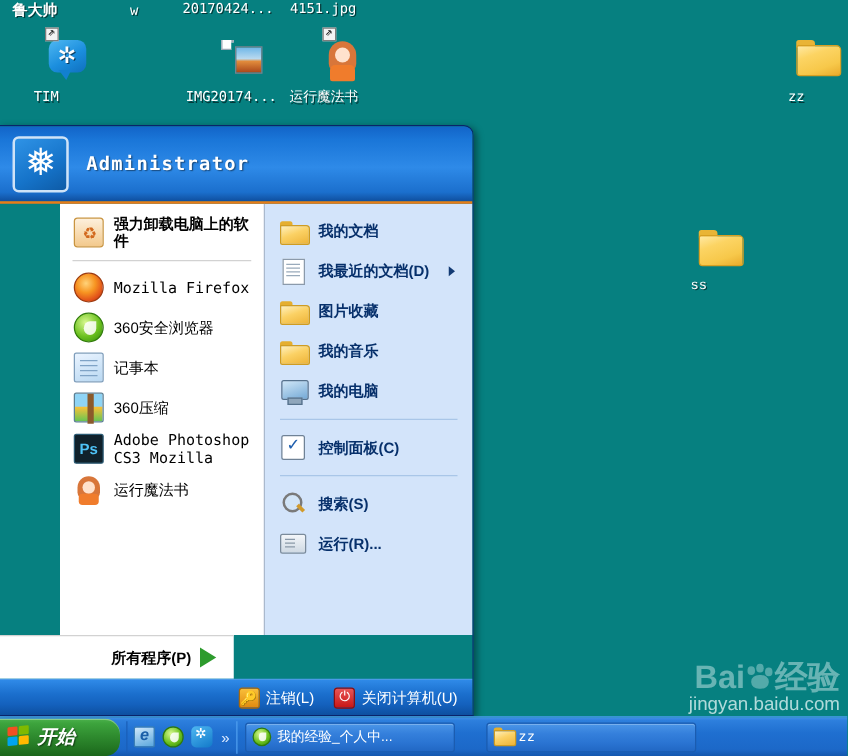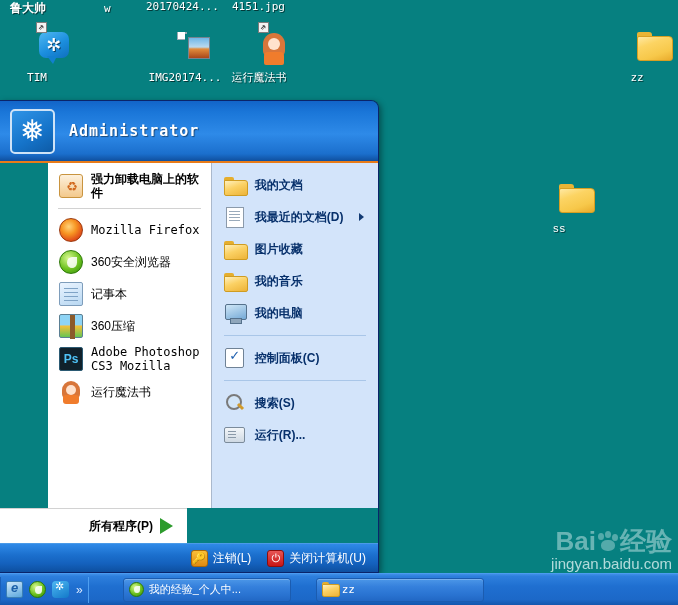--- a/index.html
+++ b/index.html
@@ -408,21 +408,21 @@
   .ql-chev{color:#dceaff;font-size:12px;margin-left:1px;}
 
   #tasks{display:flex;align-items:center;gap:3px;margin-left:6px;flex:1;}
   .task-btn{
     height:24px;display:flex;align-items:center;gap:5px;
     padding:0 8px 0 5px;
     background:linear-gradient(180deg,#4c97e8 0%,#3580dc 35%,#2a74d2 70%,#2167c4 100%);
     border:1px solid #1b5cb0;border-radius:3px;
     box-shadow:inset 0 1px 0 rgba(255,255,255,.25);
     color:#ffffff;font-size:11px;cursor:default;
-    max-width:170px;overflow:hidden;white-space:nowrap;margin-left:28px;
+    max-width:170px;overflow:hidden;white-space:nowrap;
   }
   .task-btn .tico{width:15px;height:15px;position:relative;flex:0 0 auto;}
   .tico-360{border-radius:50%;background:radial-gradient(circle at 38% 32%,#d7f88f,#6cc11f 55%,#2f8a0a);border:1px solid #2f7a0a;}
   .tico-360::after{content:"";position:absolute;left:4px;top:3px;width:6px;height:7px;border-radius:50% 0 50% 50%;background:#fff;opacity:.85;}
   .tico-folder{width:16px;height:13px;}
   .tico-folder::before{content:"";position:absolute;left:0;top:0;width:7px;height:3px;background:#e5ae2e;border-radius:2px 2px 0 0;}
   .tico-folder::after{content:"";position:absolute;left:0;top:2px;width:16px;height:11px;
     background:linear-gradient(160deg,#fff0bd,#fbd164 45%,#edb338);border:1px solid #cf9c22;border-radius:1px 2px 2px 2px;}
   .task-btn .tlbl{overflow:hidden;text-overflow:ellipsis;}
   .task-btn.mono-lbl .tlbl{font-family:"DejaVu Sans Mono","Liberation Mono",monospace;}
@@ -624,20 +624,29 @@
     </div>
     <div class="sm-foot-btn">
       <span class="foot-ico ico-shutdown">⏻</span>
       <span class="txt">关闭计算机(U)</span>
     </div>
   </div>
 </div>
 
 <div id="taskbar">
 
+  <div id="start-button">
+    <span class="win-flag">
+      <span class="q1"></span>
+        <span class="q2"></span>
+        <span class="q3"></span>
+        <span class="q4"></span>
+    </span>
+    <span class="lbl">开始</span>
+  </div>
 
   <div id="quicklaunch">
     <span class="ql-ico ql-ie"></span>
     <span class="ql-ico ql-360"></span>
     <span class="ql-ico ql-tim"></span>
     <span class="ql-chev">»</span>
   </div>
 
   <div id="tasks">
     <div class="task-btn" style="width:168px;">

